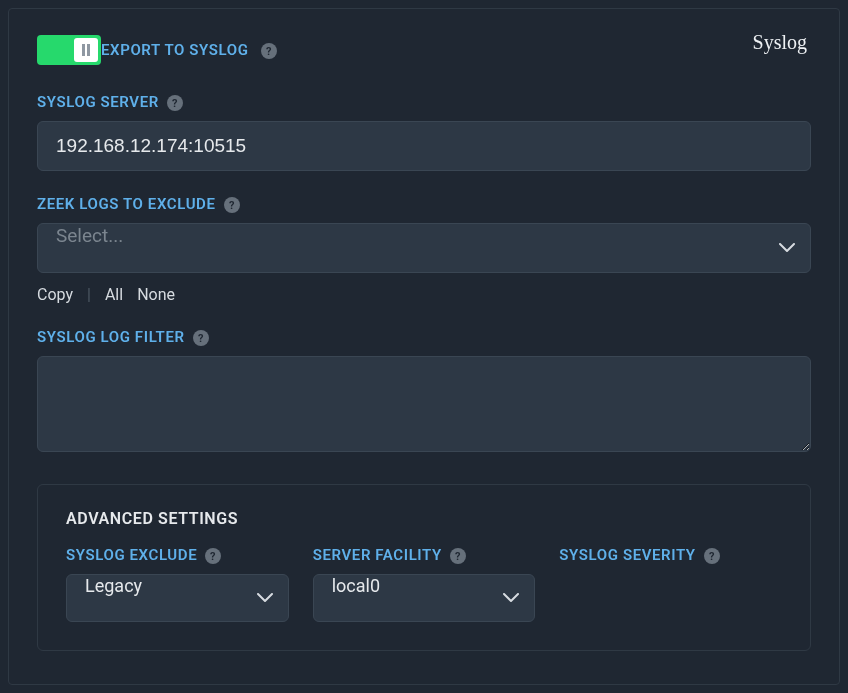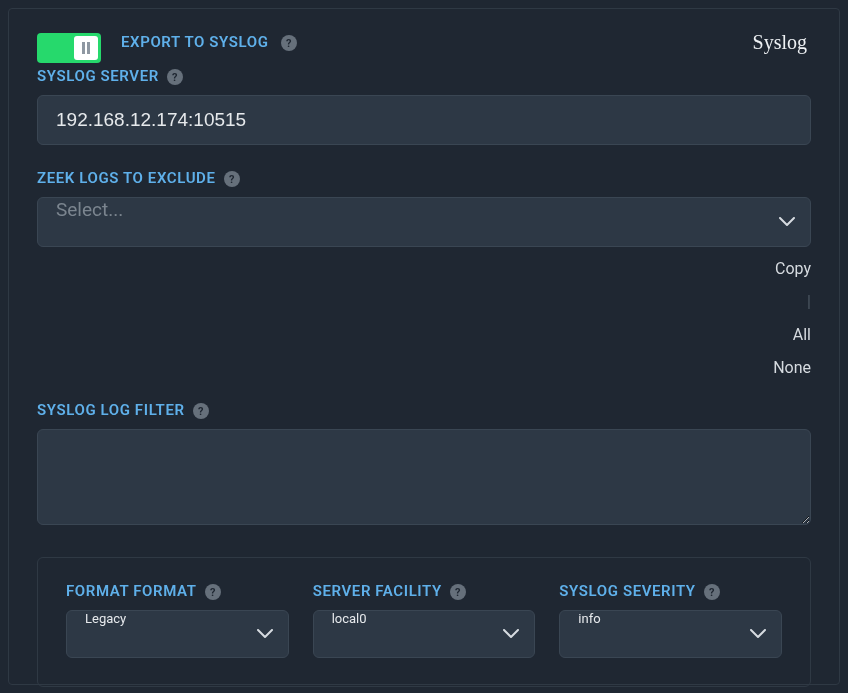--- a/index.html
+++ b/index.html
@@ -25,23 +25,23 @@
     position: absolute;
     top: 22px;
     right: 32px;
     font-family: Georgia, "Times New Roman", serif;
     font-size: 20px;
     color: #eef1f4;
     font-weight: 400;
   }
   .header-row {
     display: flex;
-    align-items: flex-start;
-    gap: 20px;
+    align-items: center;
     height: 34px;
+    margin-bottom: 26px;
   }
   .toggle {
     position: relative;
     width: 64px;
     height: 30px;
     background: #26d96c;
     border-radius: 4px;
     cursor: pointer;
     display: flex;
     align-items: center;
@@ -120,26 +120,25 @@
   .chevron {
     position: absolute;
     right: 16px;
     top: 50%;
     transform: translateY(-50%);
     pointer-events: none;
   }
   .chevron svg { display: block; }
   .quicklinks {
     display: flex;
-    align-items: flex-end;
+    align-items: center;
     gap: 14px;
     margin-top: 12px;
     font-size: 16px;
     color: #d6dbe0;
-    flex-direction: column;
   }
   .quicklinks .sep { color: #4e5864; }
   .quicklinks a {
     color: #d6dbe0;
     text-decoration: none;
     cursor: pointer;
   }
   .textarea {
     width: 100%;
     height: 96px;
@@ -163,21 +162,21 @@
     font-size: 16px;
     font-weight: 600;
     letter-spacing: 0.6px;
     margin-bottom: 18px;
   }
   .adv-row {
     display: flex;
     gap: 24px;
   }
   .adv-col { flex: 1; min-width: 0; }
-  .adv-col .select { height: 48px; font-size: 13px; }
+  .adv-col .select { height: 48px; font-size: 18px; }
 </style>
 </head>
 <body>
 
 <div class="panel">
 
   <div class="page-title">Syslog</div>
 
   <div class="header-row">
     <div class="toggle" role="switch" aria-checked="true">
@@ -245,25 +244,26 @@
         <svg width="16" height="16" viewBox="0 0 16 16">
             <circle cx="8" cy="8" r="8"></circle>
             <text x="8" y="12" text-anchor="middle">?</text>
           </svg>
       </span>
     </div>
     <textarea class="textarea" style=""></textarea>
   </div>
 
   <div class="advanced">
+    <div class="advanced-title">ADVANCED SETTINGS</div>
     <div class="adv-row">
 
       <div class="adv-col">
         <div class="field-label">
-          <span>FORMAT FORMAT</span>
+          <span>SYSLOG EXCLUDE</span>
           <span class="help-icon">
             <svg width="16" height="16" viewBox="0 0 16 16">
                 <circle cx="8" cy="8" r="8"></circle>
                 <text x="8" y="12" text-anchor="middle">?</text>
               </svg>
           </span>
         </div>
         <div class="select-wrap">
           <div class="select" tabindex="0">Legacy</div>
           <span class="chevron">
@@ -297,26 +297,18 @@
       <div class="adv-col">
         <div class="field-label">
           <span>SYSLOG SEVERITY</span>
           <span class="help-icon">
             <svg width="16" height="16" viewBox="0 0 16 16">
                 <circle cx="8" cy="8" r="8"></circle>
                 <text x="8" y="12" text-anchor="middle">?</text>
               </svg>
           </span>
         </div>
-        <div class="select-wrap">
-          <div class="select" tabindex="0">info</div>
-          <span class="chevron">
-            <svg width="16" height="10" viewBox="0 0 16 10">
-                <path d="M1 1 L8 8 L15 1" stroke="#d6dbe0" stroke-width="2" fill="none" stroke-linecap="round" stroke-linejoin="round"></path>
-              </svg>
-          </span>
-        </div>
       </div>
 
     </div>
   </div>
 
 </div>
 
 </body></html>

